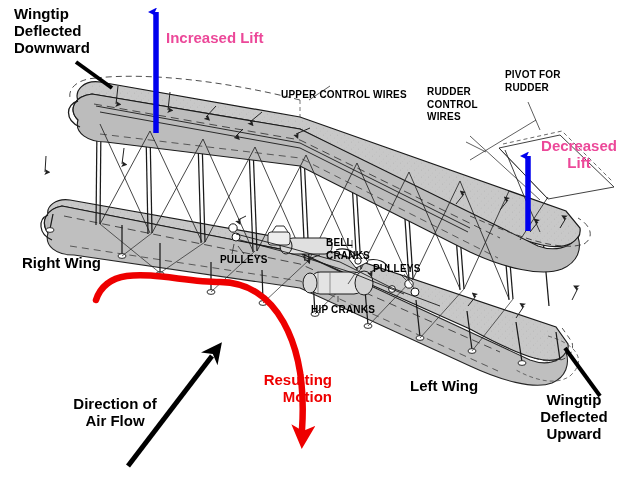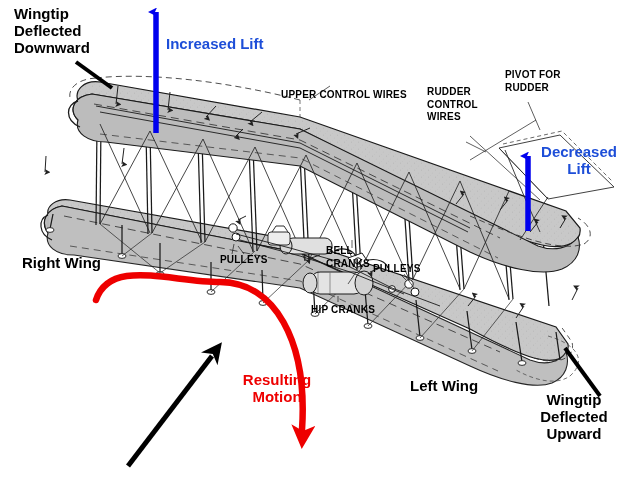--- a/index.html
+++ b/index.html
@@ -27,23 +27,22 @@
     font-weight: bold;
     white-space: pre;
     line-height: 1.12;
     letter-spacing: 0px;
   }
   .lbl-black {
     color: #000000;
     font-size: 15px;
   }
   .lbl-blue {
-    color: #1d4ed8;
+    color: #ec4899;
     font-size: 15px;
-    margin-top: 6px;
   }
   .lbl-red {
     color: #ee0000;
     font-size: 15px;
   }
   .lbl-tiny {
     color: #000000;
     font-size: 10px;
     font-weight: bold;
     letter-spacing: 0.2px;
@@ -344,39 +343,41 @@
 
   <div class="lbl lbl-blue ta-left" style="left:166px; top:30px;">Increased Lift</div>
 
   <div class="lbl lbl-black ta-left" style="left:22px; top:255px;">Right Wing</div>
 
   <div class="lbl lbl-blue ta-center" style="left:540px; top:138px; width:78px;">Decreased
 Lift</div>
 
   <div class="lbl lbl-black ta-left" style="left:410px; top:378px;">Left Wing</div>
 
-
-  <div class="lbl lbl-red ta-center" style="left:222px; top:372px; width:110px;">Resulting
+  <div class="lbl lbl-black ta-center" style="left:50px; top:396px; width:130px;">Direction of
+Air Flow</div>
+
+  <div class="lbl lbl-red ta-center" style="left:222px; top:372px; width:110px;text-align:right;">Resulting
 Motion</div>
 
   <div class="lbl lbl-black ta-center" style="left:528px; top:392px; width:92px;">Wingtip
 Deflected
 Upward</div>
 
   <div class="lbl lbl-tiny ta-left" style="left:281px; top:89px;">UPPER CONTROL WIRES</div>
 
   <div class="lbl lbl-tiny ta-left" style="left:427px; top:86px;">RUDDER
 CONTROL
 WIRES</div>
 
   <div class="lbl lbl-tiny ta-left" style="left:505px; top:69px;">PIVOT FOR
 RUDDER</div>
 
   <div class="lbl lbl-tiny ta-left" style="left:220px; top:254px;">PULLEYS</div>
 
   <div class="lbl lbl-tiny ta-left" style="left:373px; top:263px;">PULLEYS</div>
 
-  <div class="lbl lbl-tiny ta-left" style="left:326px; top:237px;margin-top:8px;">BELL
+  <div class="lbl lbl-tiny ta-left" style="left:326px; top:237px;">BELL
 CRANKS</div>
 
   <div class="lbl lbl-tiny ta-left" style="left:311px; top:304px;">HIP CRANKS</div>
 
 </div>
 
 </body></html>

